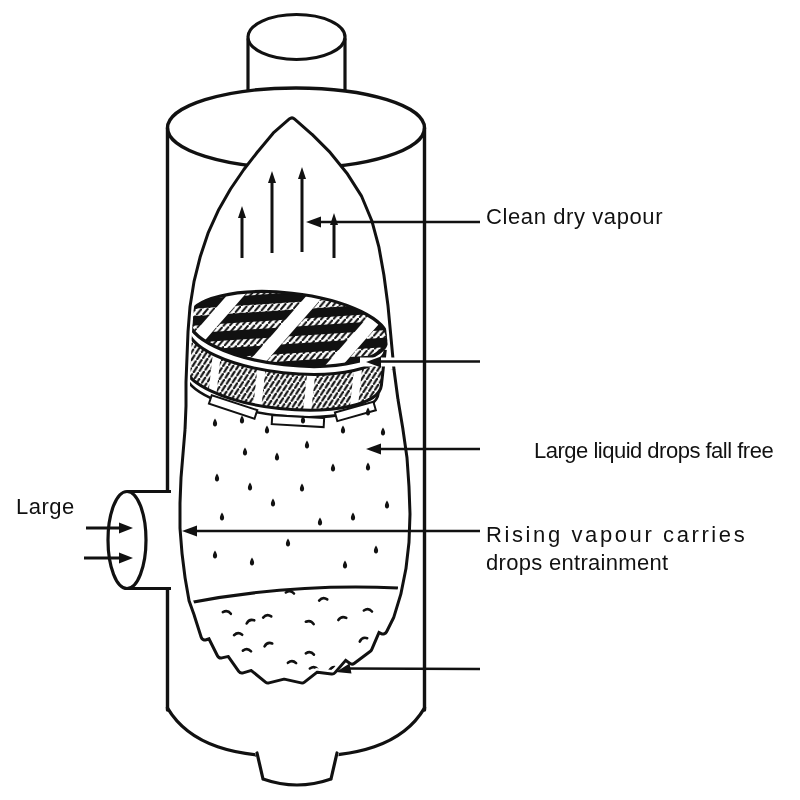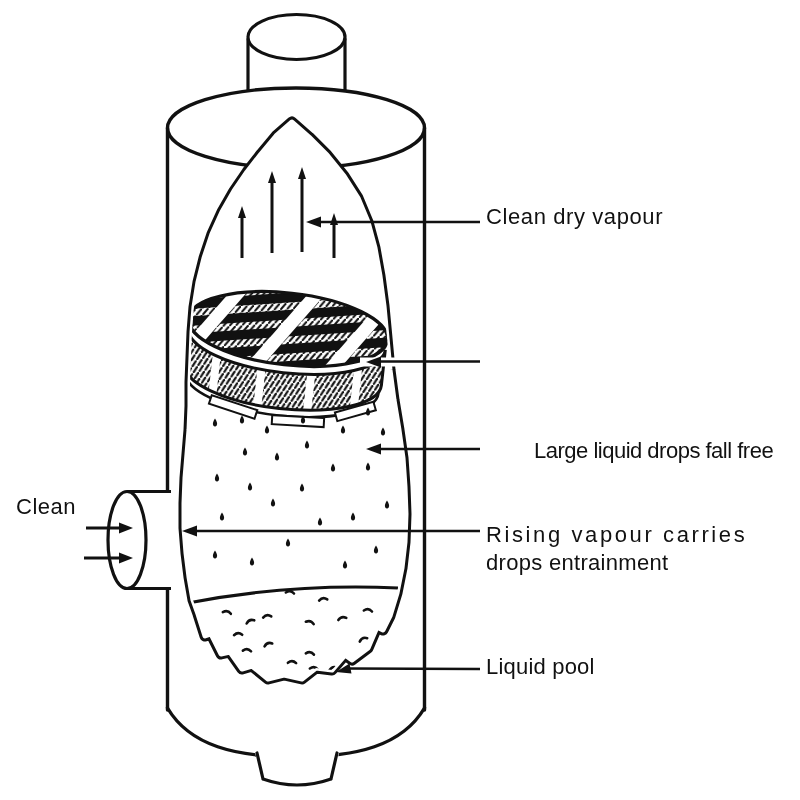--- a/index.html
+++ b/index.html
@@ -219,22 +219,21 @@
       <line x1="195" y1="531" x2="480" y2="531"></line>
       <polygon points="182,531 197,525.5 197,536.5" stroke="none"></polygon>
     </g>
     <g>
       <line x1="347" y1="668.5" x2="480" y2="669"></line>
       <polygon points="336,672 349.5,663.5 351.5,673.5" stroke="none"></polygon>
     </g>
   </g>
 </svg>
 
-<div class="label" id="label-feed">Clean</div>
+<div class="label" id="label-feed">Large</div>
 <div class="label" id="label-clean">Clean dry vapour</div>
 <div class="label" id="label-large">Large liquid drops fall free</div>
 <div class="label" id="label-rising">
   <span class="ls-wide">Rising vapour carries</span>
   <span class="ls-norm">drops entrainment</span>
 </div>
-<div class="label" id="label-pool">Liquid pool</div>
 
 </div>
 
 </body></html>

